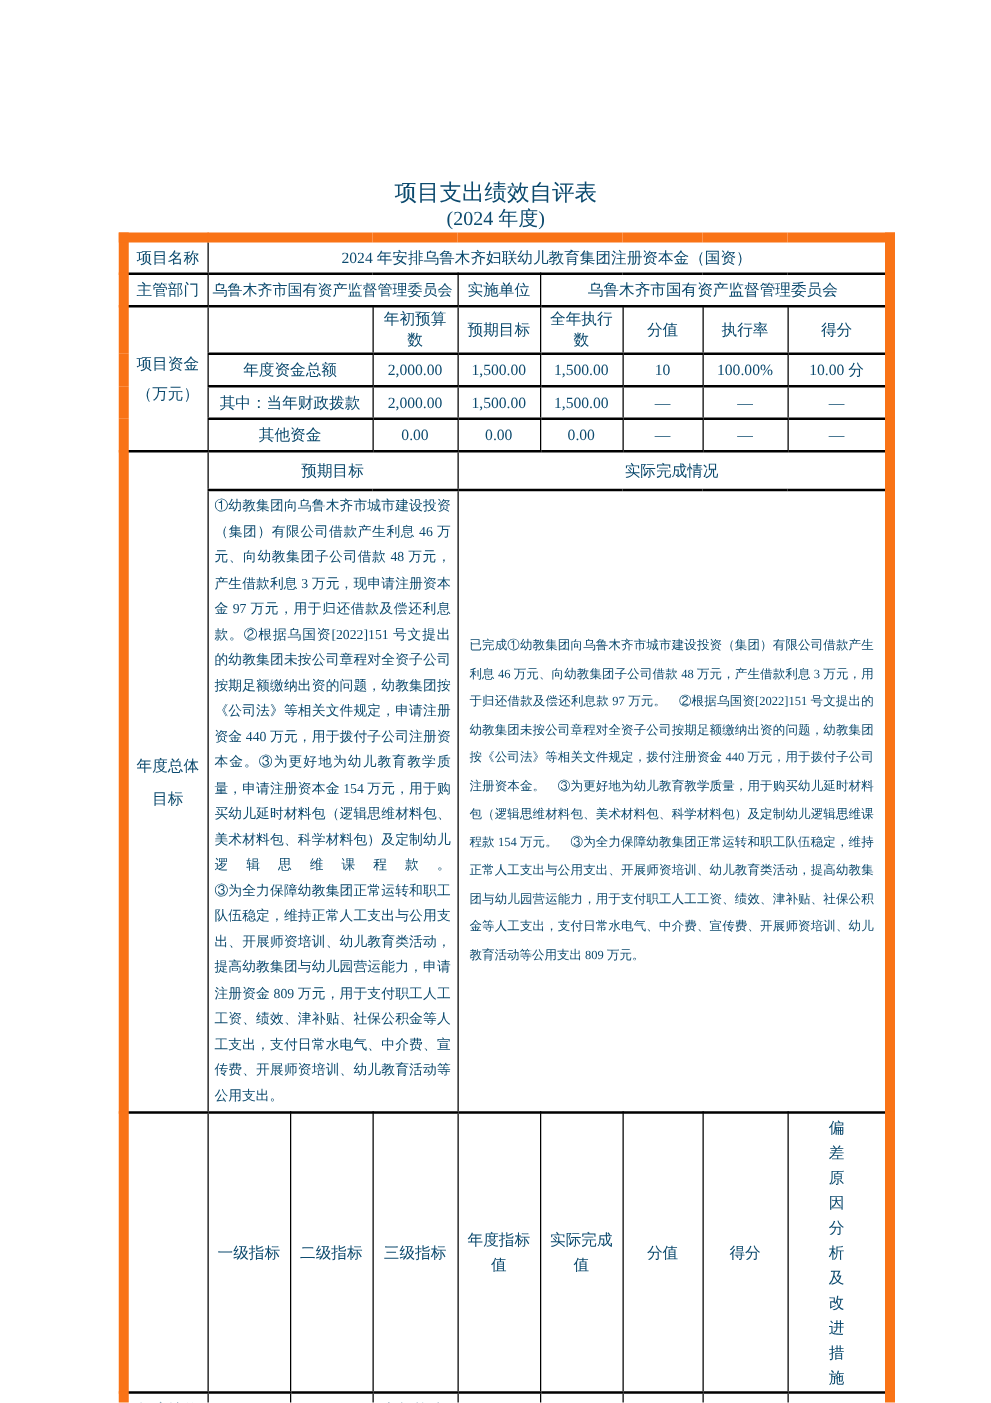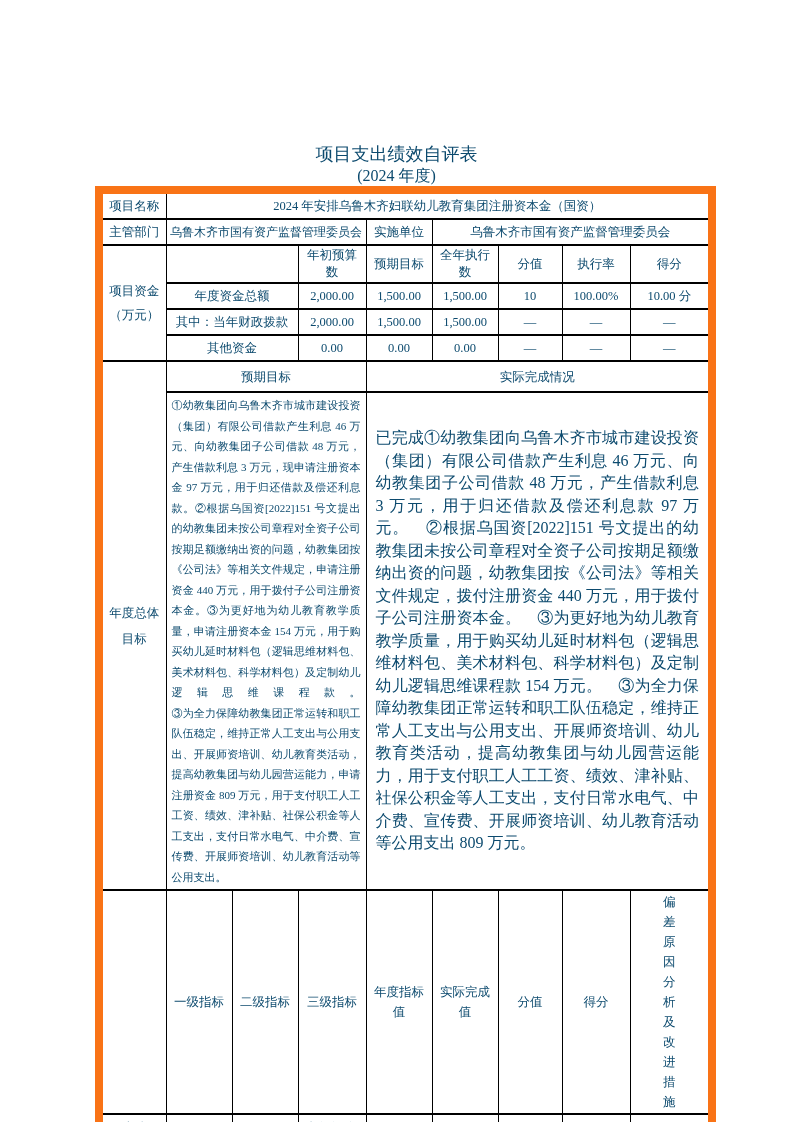--- a/index.html
+++ b/index.html
@@ -29,21 +29,21 @@
   tr.r10{height:75px;} tr.r10 td{line-height:25px;}
   .fs12{font-size:12px;}
   .goal-left{
     text-align:justify;vertical-align:top;
     padding:2px 5px;font-size:11px;line-height:20.5px;
   }
   .goal-left p{margin:0;}
   .goal-left p.stretch-last{text-align-last:justify;}
   .goal-right{
     text-align:justify;vertical-align:middle;
-    padding:1px 9px;font-size:16px;line-height:22.5px;
+    padding:1px 9px;font-size:10px;line-height:22.5px;
   }
   .goal-right p{margin:0;}
   .tight-wrap{padding:1px 7px;}
   .dev-head{padding:1px 28px;}
   .page-number{margin-top:28px;text-align:center;font-size:12px;}
 </style>
 </head>
 <body>
 
 <div class="page">

